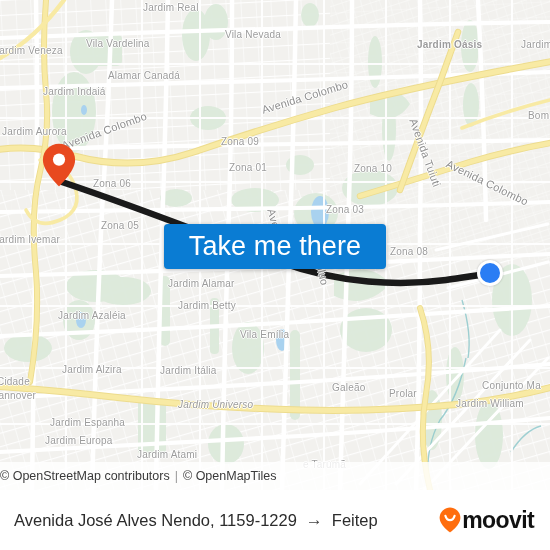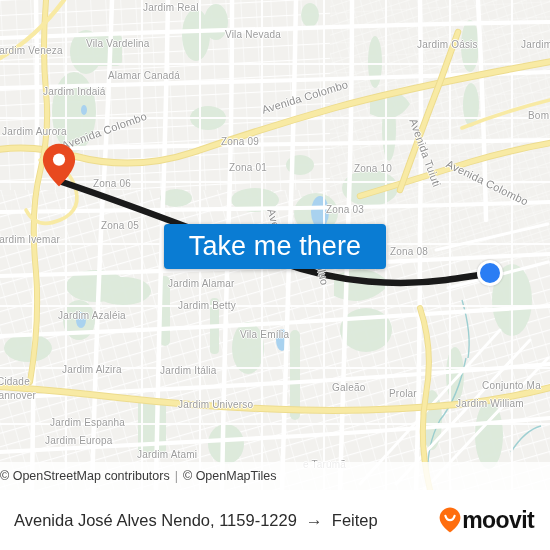--- a/index.html
+++ b/index.html
@@ -320,21 +320,21 @@
                C 140 208, 210 236, 280 262
                C 340 284, 400 286, 446 280
                C 466 277, 480 275, 492 273" fill="none" stroke="#1a1a1a" stroke-width="6.5" stroke-linecap="round" stroke-linejoin="round"></path>
     </svg>
 
     <div id="map-labels">
         <div class="maplabel" style="left: 143px; top: 2px;">Jardim Real</div>
         <div class="maplabel" style="left: 225px; top: 29px;">Vila Nevada</div>
         <div class="maplabel" style="left: 86px; top: 38px;">Vila Vardelina</div>
         <div class="maplabel" style="left: -6px; top: 45px;">Jardim Veneza</div>
-        <div class="maplabel" style="left: 417px; top: 39px;">Jardim Oásis</div>
+        <div class="maplabel" style="left: 417px; top: 39px; font-weight: bold;">Jardim Oásis</div>
         <div class="maplabel" style="left: 521px; top: 39px;">Jardim</div>
         <div class="maplabel" style="left: 108px; top: 70px;">Alamar Canadá</div>
         <div class="maplabel" style="left: 43px; top: 86px;">Jardim Indaiá</div>
         <div class="maplabel" style="left: 528px; top: 110px;">Bom</div>
         <div class="maplabel" style="left: 2px; top: 126px;">Jardim Aurora</div>
         <div class="maplabel" style="left: 221px; top: 136px;">Zona 09</div>
         <div class="maplabel" style="left: 229px; top: 162px;">Zona 01</div>
         <div class="maplabel" style="left: 354px; top: 163px;">Zona 10</div>
         <div class="maplabel" style="left: 93px; top: 178px;">Zona 06</div>
         <div class="maplabel" style="left: 326px; top: 204px;">Zona 03</div>
@@ -346,21 +346,21 @@
         <div class="maplabel" style="left: 58px; top: 310px;">Jardim Azaléia</div>
         <div class="maplabel" style="left: 240px; top: 329px;">Vila Emília</div>
         <div class="maplabel" style="left: 62px; top: 339px; margin-top: 25px;">Jardim Alzira</div>
         <div class="maplabel" style="left: 160px; top: 365px;">Jardim Itália</div>
         <div class="maplabel" style="left: -3px; top: 376px;">Cidade</div>
         <div class="maplabel" style="left: 332px; top: 382px;">Galeão</div>
         <div class="maplabel" style="left: -9px; top: 390px;">Hannover</div>
         <div class="maplabel" style="left: 389px; top: 388px;">Prolar</div>
         <div class="maplabel" style="left: 482px; top: 380px;">Conjunto Ma</div>
         <div class="maplabel" style="left: 456px; top: 398px;">Jardim William</div>
-        <div class="maplabel" style="left: 178px; top: 399px;">Jardim Universo</div>
+        <div class="maplabel" style="left: 178px; top: 399px; font-style: italic;">Jardim Universo</div>
         <div class="maplabel" style="left: 50px; top: 417px;">Jardim Espanha</div>
         <div class="maplabel" style="left: 45px; top: 435px;">Jardim Europa</div>
         <div class="maplabel" style="left: 137px; top: 449px;">Jardim Atami</div>
         <div class="maplabel" style="left: 303px; top: 459px;">e Tarumã</div>
         <div class="maplabel road" style="left: 262px; top: 104px; transform: rotate(-17deg); transform-origin: left center;">Avenida Colombo</div>
         <div class="maplabel road" style="left: 62px; top: 140px; transform: rotate(-20deg); transform-origin: left center;">Avenida Colombo</div>
         <div class="maplabel road" style="left: 413px; top: 113px; transform: rotate(70deg); transform-origin: left center;">Avenida Tuiuti</div>
         <div class="maplabel road" style="left: 447px; top: 157px; transform: rotate(26deg); transform-origin: left center;">Avenida Colombo</div>
         <div class="maplabel road" style="left: 271px; top: 203px; transform: rotate(74deg); transform-origin: left center;">Ave</div>
         <div class="maplabel road" style="left: 320px; top: 258px; transform: rotate(76deg); transform-origin: left center;">oluo</div>

